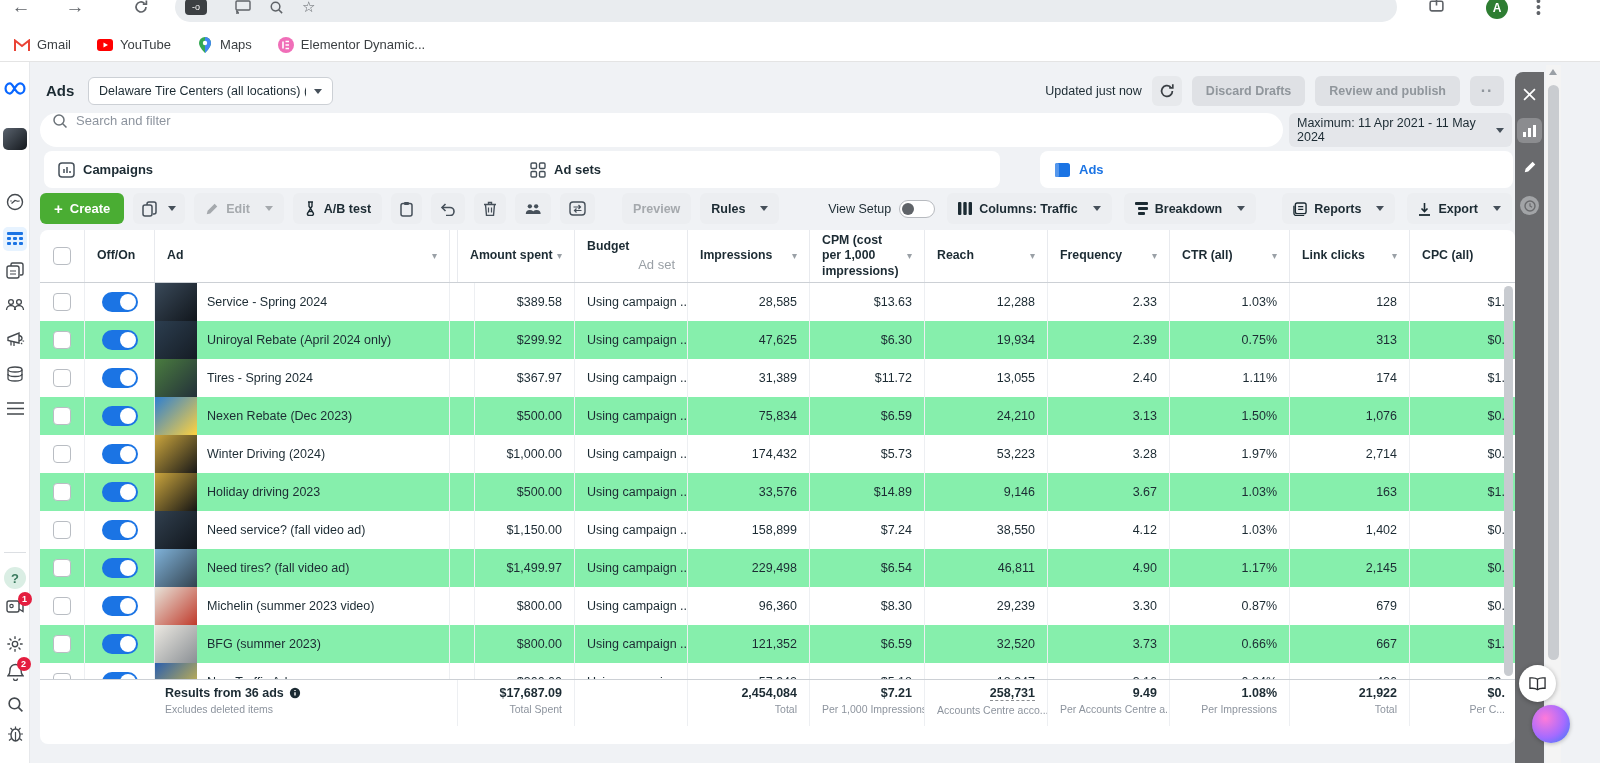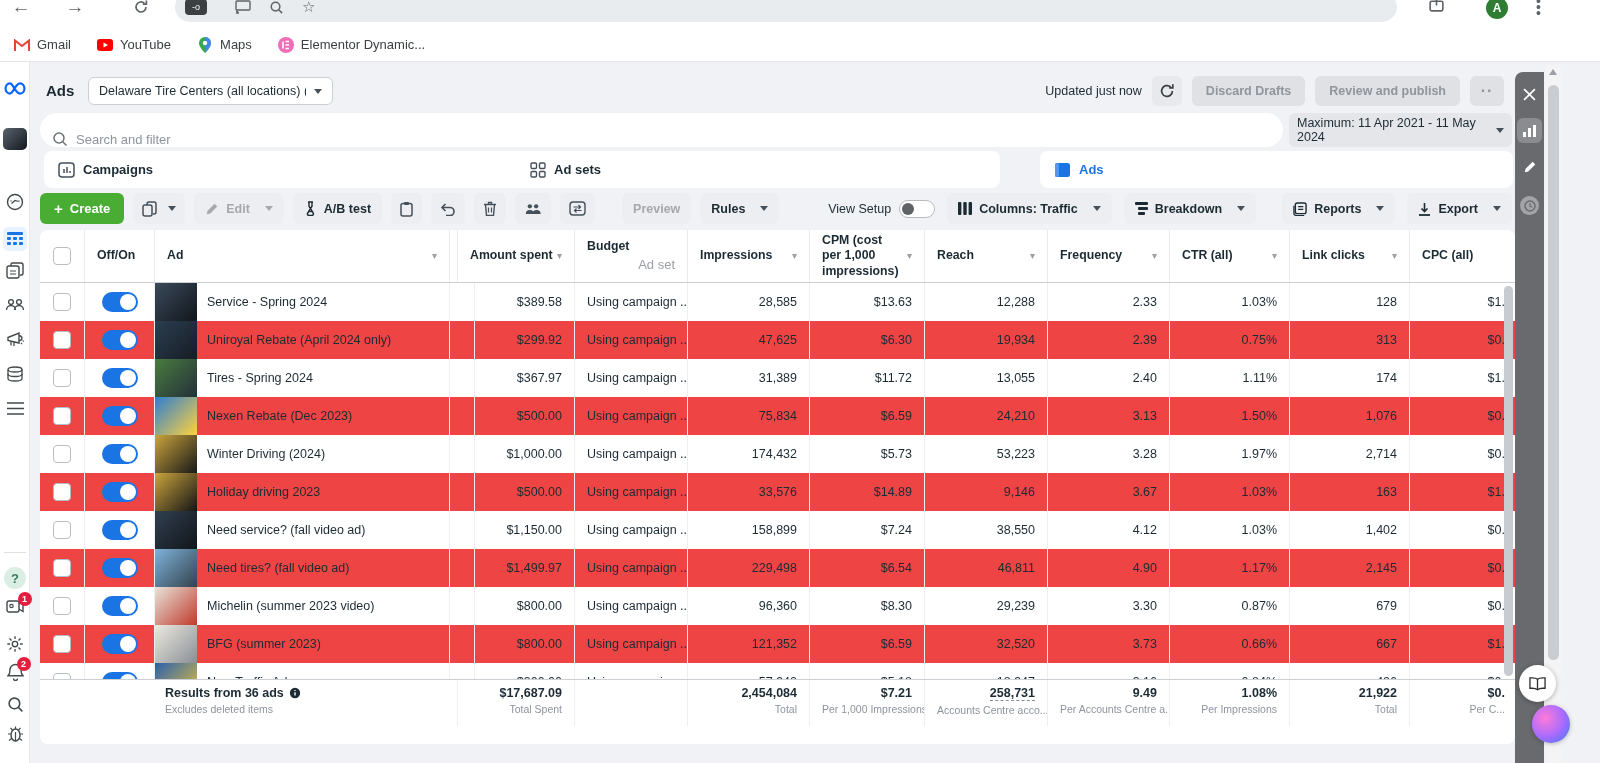--- a/index.html
+++ b/index.html
@@ -54,21 +54,21 @@
   .updated { font-size:12.5px; color:#1c2b33; }
   .icon-btn { width:30px; height:30px; background:#e7e9ec; border-radius:6px; display:flex; align-items:center;
     justify-content:center; color:#3a3f44; cursor:pointer; }
   .btn-disabled { height:30px; background:#dfe1e5; border-radius:6px; color:#90969c; font-size:12.5px; font-weight:bold;
     display:flex; align-items:center; padding:0 14px; }
   .btn-more { width:34px; height:30px; background:#dfe1e5; border-radius:6px; color:#90969c; font-weight:bold;
     display:flex; align-items:center; justify-content:center; letter-spacing:1px; }
 
   
   .search-pill { position:absolute; left:40px; top:51px; width:1243px; height:34px; background:#fff; border-radius:17px;
-    display:flex; align-items:flex-end; padding:0 12px; color:#6b7278; }
+    display:flex; align-items:flex-start; padding:0 12px; color:#6b7278; }
   .search-pill input { border:0; outline:0; background:transparent; font-size:13px; margin-left:8px; width:90%;
     font-family:inherit; color:#1c2b33; }
   .search-pill input::placeholder { color:#8d949e; }
   .date-pill { position:absolute; left:1289px; top:51px; width:223px; height:34px; background:#e4e6ea; border-radius:6px;
     display:flex; align-items:center; font-size:12.5px; cursor:pointer; padding:0 8px; }
 
   
   .tab { position:absolute; top:89px; height:37px; background:#fff; border-radius:8px; display:flex; align-items:center;
     padding:0 14px; gap:8px; font-size:13px; font-weight:bold; cursor:pointer; }
   .tab.active { color:#1b74e4; }
@@ -91,21 +91,21 @@
   .grid-cols { display:grid; grid-template-columns:45px 70px 295px 8px 117px 113px 122px 115px 123px 122px 120px 120px 150px; }
   .thead { height:53px; border-bottom:1px solid #ccd0d5; font-weight:bold; font-size:12.3px; }
   .hcell { display:flex; align-items:center; padding:0 12px; border-right:1px solid #e8eaee; line-height:1.25; }
   .hcell:last-child { border-right:0; }
   .hcell .sp { flex:1; }
   .sort-c { color:#9aa0a6; font-size:10px; }
   .budget-h { flex-direction:column; align-items:stretch; justify-content:center; gap:2px; }
   .budget-h .sub { font-size:13px; color:#9aa0a6; font-weight:normal; text-align:right; }
   .checkbox { width:18px; height:18px; border:1.5px solid #b9bdc3; border-radius:4px; background:#fff; cursor:pointer; }
   .trow { height:38px; font-size:12.5px; }
-  .trow.alt { background:#ef4444; }
+  .trow.alt { background:#86efac; }
   .cell { display:flex; align-items:center; padding:0 12px; border-right:1px solid #edeff2; overflow:hidden; white-space:nowrap; }
   .cell.num { justify-content:flex-end; }
   .cell.c-cpc { padding-right:55px; border-right:0; }
   .c-check { justify-content:center; padding:0; }
   .c-toggle { justify-content:center; padding:0; }
   .toggle-on { width:36px; height:20px; background:#1b74e4; border-radius:10px; position:relative; cursor:pointer; flex:0 0 auto; }
   .toggle-on .knob { position:absolute; right:2px; top:2px; width:16px; height:16px; background:#fff; border-radius:50%; }
   .c-ad { padding:0; }
   .thumb { width:42px; height:38px; flex:0 0 auto; }
   .ad-name { margin-left:10px; overflow:hidden; text-overflow:ellipsis; cursor:pointer; }

